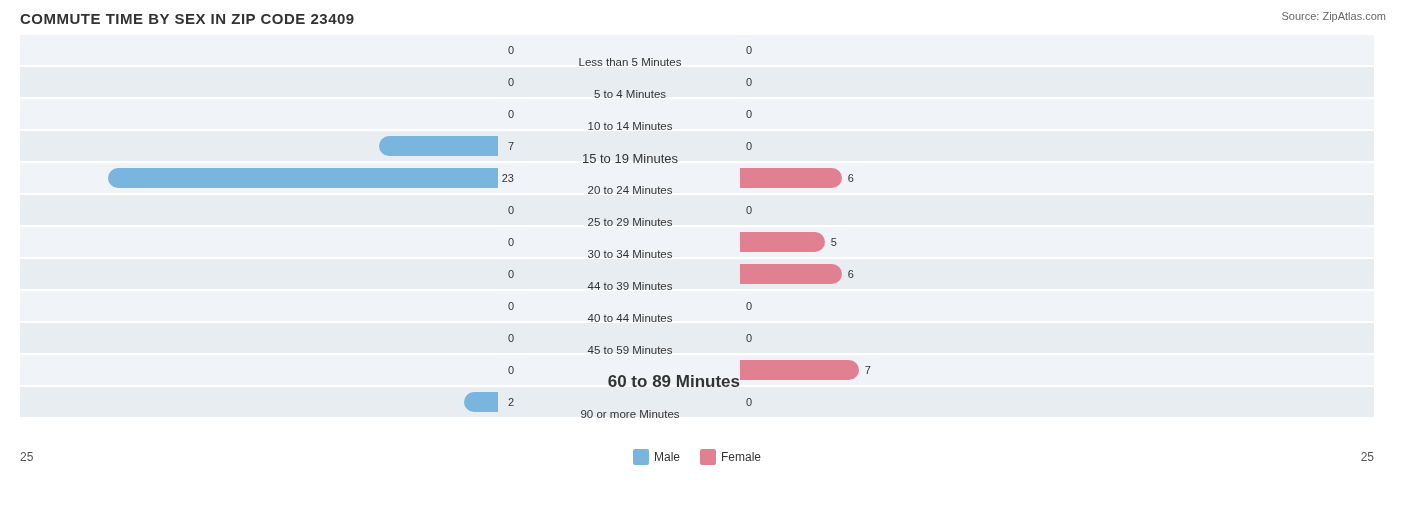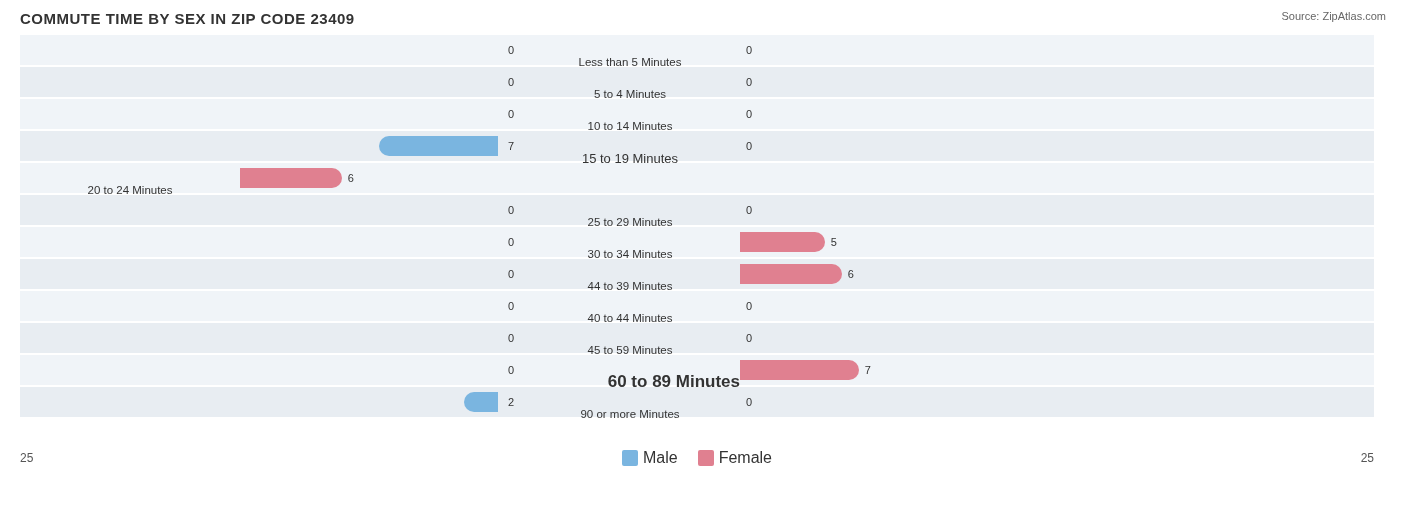--- a/index.html
+++ b/index.html
@@ -88,21 +88,21 @@
       display: flex;
       gap: 20px;
       align-items: center;
       justify-content: center;
       flex: 1;
     }
     .legend-item {
       display: flex;
       align-items: center;
       gap: 5px;
-      font-size: 16px;
+      font-size: 12px;
       color: #333;
     }
     .legend-box {
       width: 16px;
       height: 16px;
       border-radius: 2px;
     }
     .axis-label {
       font-size: 12px;
       color: #555;
@@ -156,20 +156,24 @@
       <div style="height:20px; width:118.69565217391305px; background:#7ab5e0; border-radius:10px 0 0 10px; position:relative; display:flex; align-items:center;"></div>
       <span style="font-size:11px; color:#333; margin-right:6px; min-width:16px; text-align:right;">7</span>
     </div>
     <div class="label-center" style="width:220px; text-align:center; font-size:13px; color:#333; font-weight:500; flex-shrink:0;">15 to 19 Minutes</div>
     <div class="right-section" style="width:500px; display:flex; align-items:center; justify-content:flex-start; height:100%; position:relative;">
 
       <span style="font-size:11px; color:#333; margin-left:6px; min-width:16px;">0</span>
     </div>
   </div>
       <div class="bar-row" style="background: rgb(240, 244, 248);">
+    <div class="left-section" style="width:500px; display:flex; align-items:center; justify-content:flex-end; height:100%; position:relative;">
+      <div style="height:20px; width:390px; background:#7ab5e0; border-radius:10px 0 0 10px; position:relative; display:flex; align-items:center;"></div>
+      <span style="font-size:11px; color:#333; margin-right:6px; min-width:16px; text-align:right;">23</span>
+    </div>
     <div class="label-center" style="width:220px; text-align:center; font-size:11.5px; color:#333; font-weight:500; flex-shrink:0;">20 to 24 Minutes</div>
     <div class="right-section" style="width:500px; display:flex; align-items:center; justify-content:flex-start; height:100%; position:relative;">
       <div style="height:20px; width:101.73913043478261px; background:#e08090; border-radius:0 10px 10px 0; position:relative; display:flex; align-items:center;"></div>
       <span style="font-size:11px; color:#333; margin-left:6px; min-width:16px;">6</span>
     </div>
   </div>
       <div class="bar-row" style="background: rgb(232, 237, 242);">
     <div class="left-section" style="width:500px; display:flex; align-items:center; justify-content:flex-end; height:100%; position:relative;">
 
       <span style="font-size:11px; color:#333; margin-right:6px; min-width:16px; text-align:right;">0</span>

